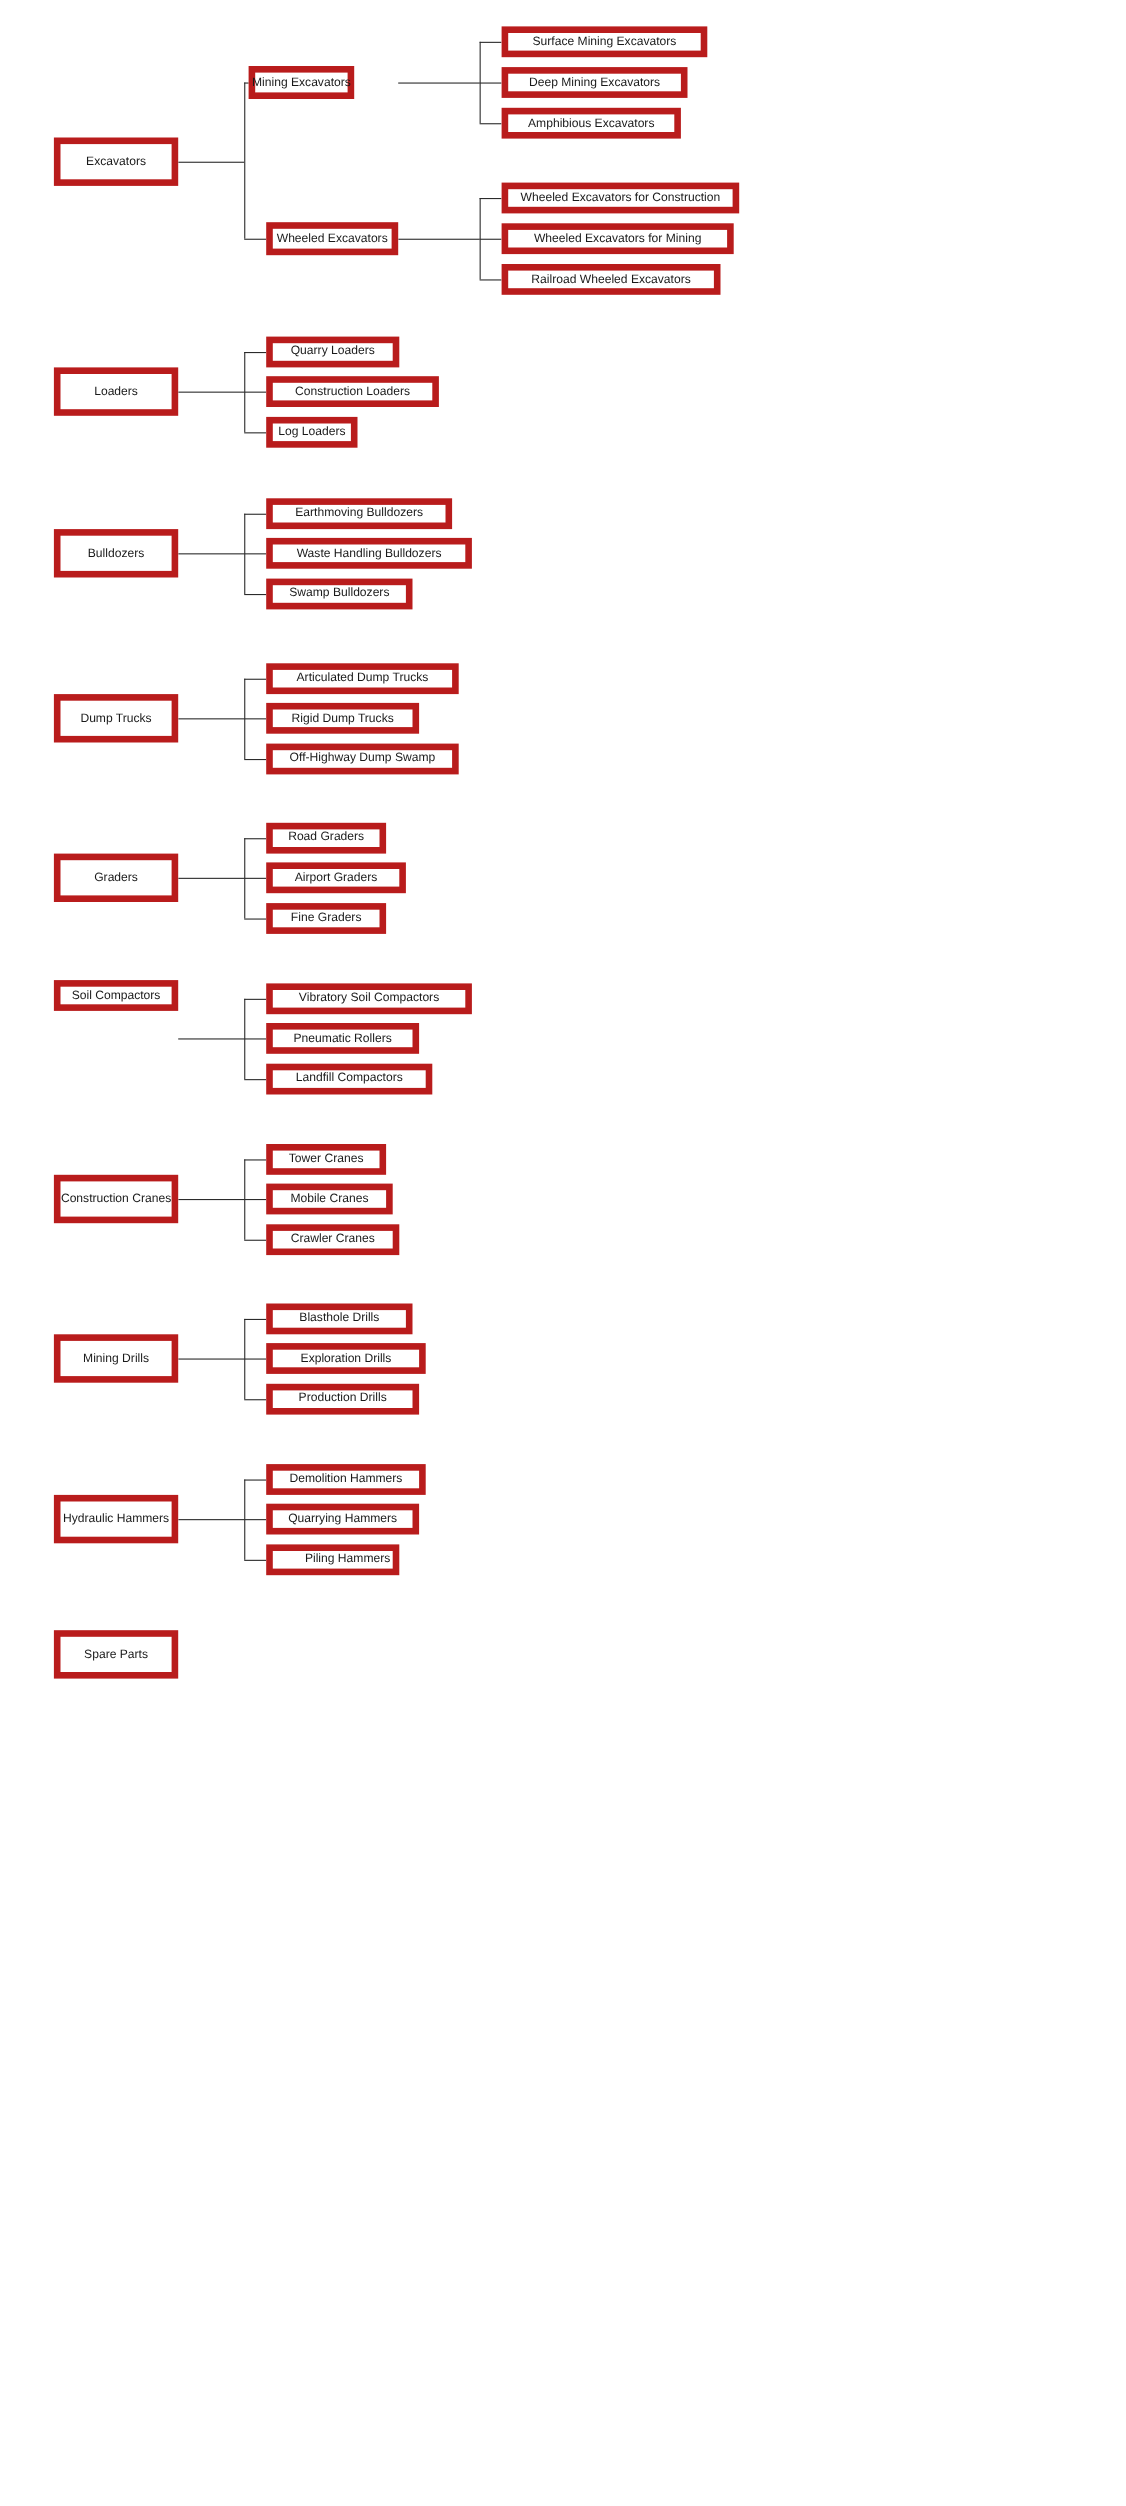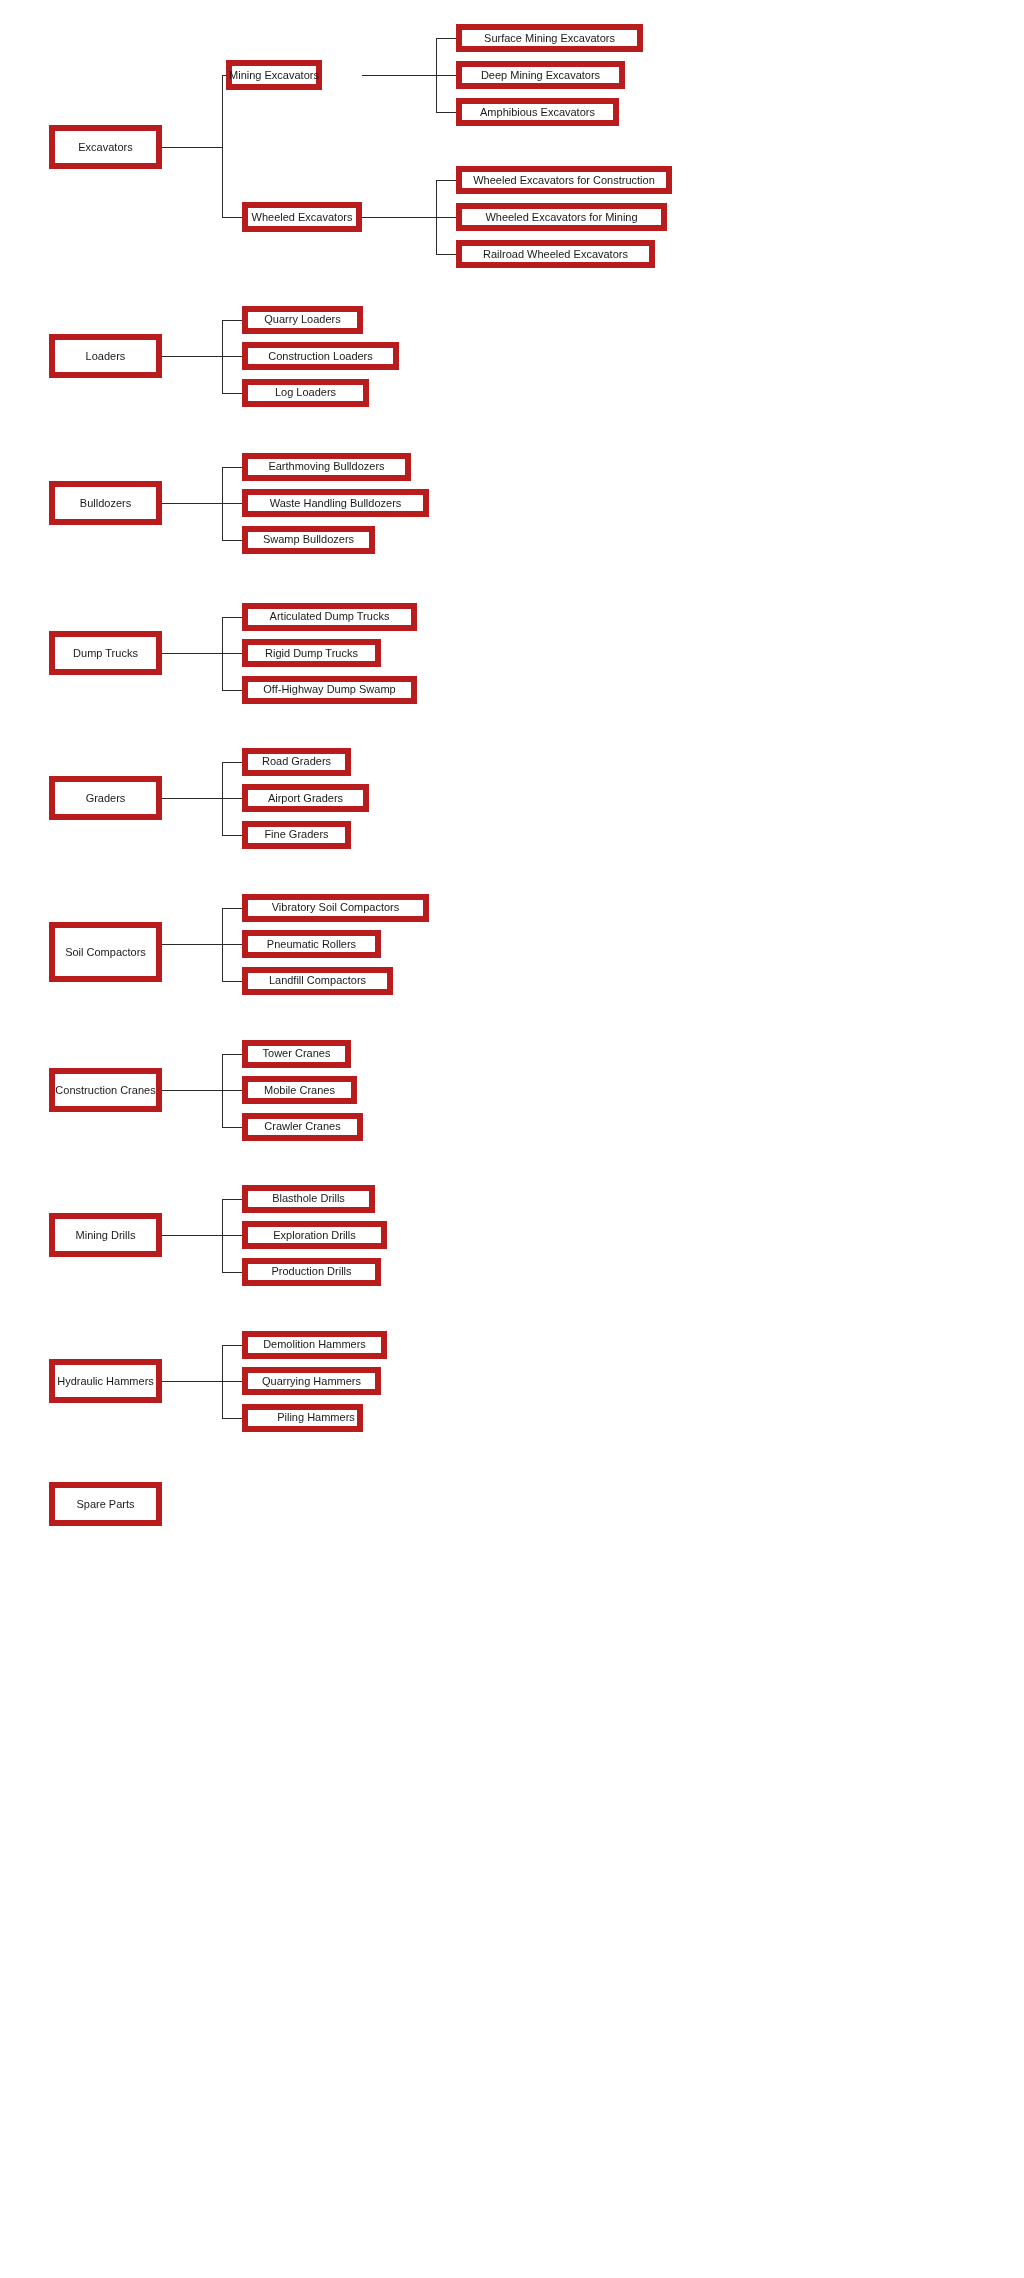--- a/index.html
+++ b/index.html
@@ -119,21 +119,21 @@
     <div class="edge edge-v" style="left: 222px; top: 319.5px; height: 73px;"></div>
     <div class="edge edge-h" style="left: 222px; top: 319.5px; width: 20px;"></div>
     <div class="node level-3" style="left: 242px; top: 305.5px; width: 121px; height: 28px;">
       <span class="node-label">Quarry Loaders</span>
     </div>
     <div class="edge edge-h" style="left: 222px; top: 356px; width: 20px;"></div>
     <div class="node level-3" style="left: 242px; top: 342px; width: 157px; height: 28px;">
       <span class="node-label">Construction Loaders</span>
     </div>
     <div class="edge edge-h" style="left: 222px; top: 392.5px; width: 20px;"></div>
-    <div class="node level-3" style="left: 242px; top: 378.5px; width: 127px; height: 28px;">
+    <div class="node level-3" style="left: 242px; top: 378.5px; width: 83px; height: 28px;">
       <span class="node-label">Log Loaders</span>
     </div>
     <div class="node level-1" style="left: 49px; top: 481px; width: 113px; height: 44px;">
       <span class="node-label">Bulldozers</span>
     </div>
     <div class="edge edge-h" style="left: 162px; top: 503px; width: 60px;"></div>
     <div class="edge edge-v" style="left: 222px; top: 466.5px; height: 73px;"></div>
     <div class="edge edge-h" style="left: 222px; top: 466.5px; width: 20px;"></div>
     <div class="node level-3" style="left: 242px; top: 452.5px; width: 169px; height: 28px;">
       <span class="node-label">Earthmoving Bulldozers</span>
@@ -173,21 +173,21 @@
       <span class="node-label">Road Graders</span>
     </div>
     <div class="edge edge-h" style="left: 222px; top: 798px; width: 20px;"></div>
     <div class="node level-3" style="left: 242px; top: 784px; width: 127px; height: 28px;">
       <span class="node-label">Airport Graders</span>
     </div>
     <div class="edge edge-h" style="left: 222px; top: 834.5px; width: 20px;"></div>
     <div class="node level-3" style="left: 242px; top: 820.5px; width: 109px; height: 28px;">
       <span class="node-label">Fine Graders</span>
     </div>
-    <div class="node level-1" style="left: 49px; top: 922px; width: 113px; height: 60px;">
+    <div class="node level-1" style="left: 49px; top: 891px; width: 113px; height: 28px;">
       <span class="node-label">Soil Compactors</span>
     </div>
     <div class="edge edge-h" style="left: 162px; top: 944px; width: 60px;"></div>
     <div class="edge edge-v" style="left: 222px; top: 907.5px; height: 73px;"></div>
     <div class="edge edge-h" style="left: 222px; top: 907.5px; width: 20px;"></div>
     <div class="node level-3" style="left: 242px; top: 893.5px; width: 187px; height: 28px;">
       <span class="node-label">Vibratory Soil Compactors</span>
     </div>
     <div class="edge edge-h" style="left: 222px; top: 944px; width: 20px;"></div>
     <div class="node level-3" style="left: 242px; top: 930px; width: 139px; height: 28px;">

